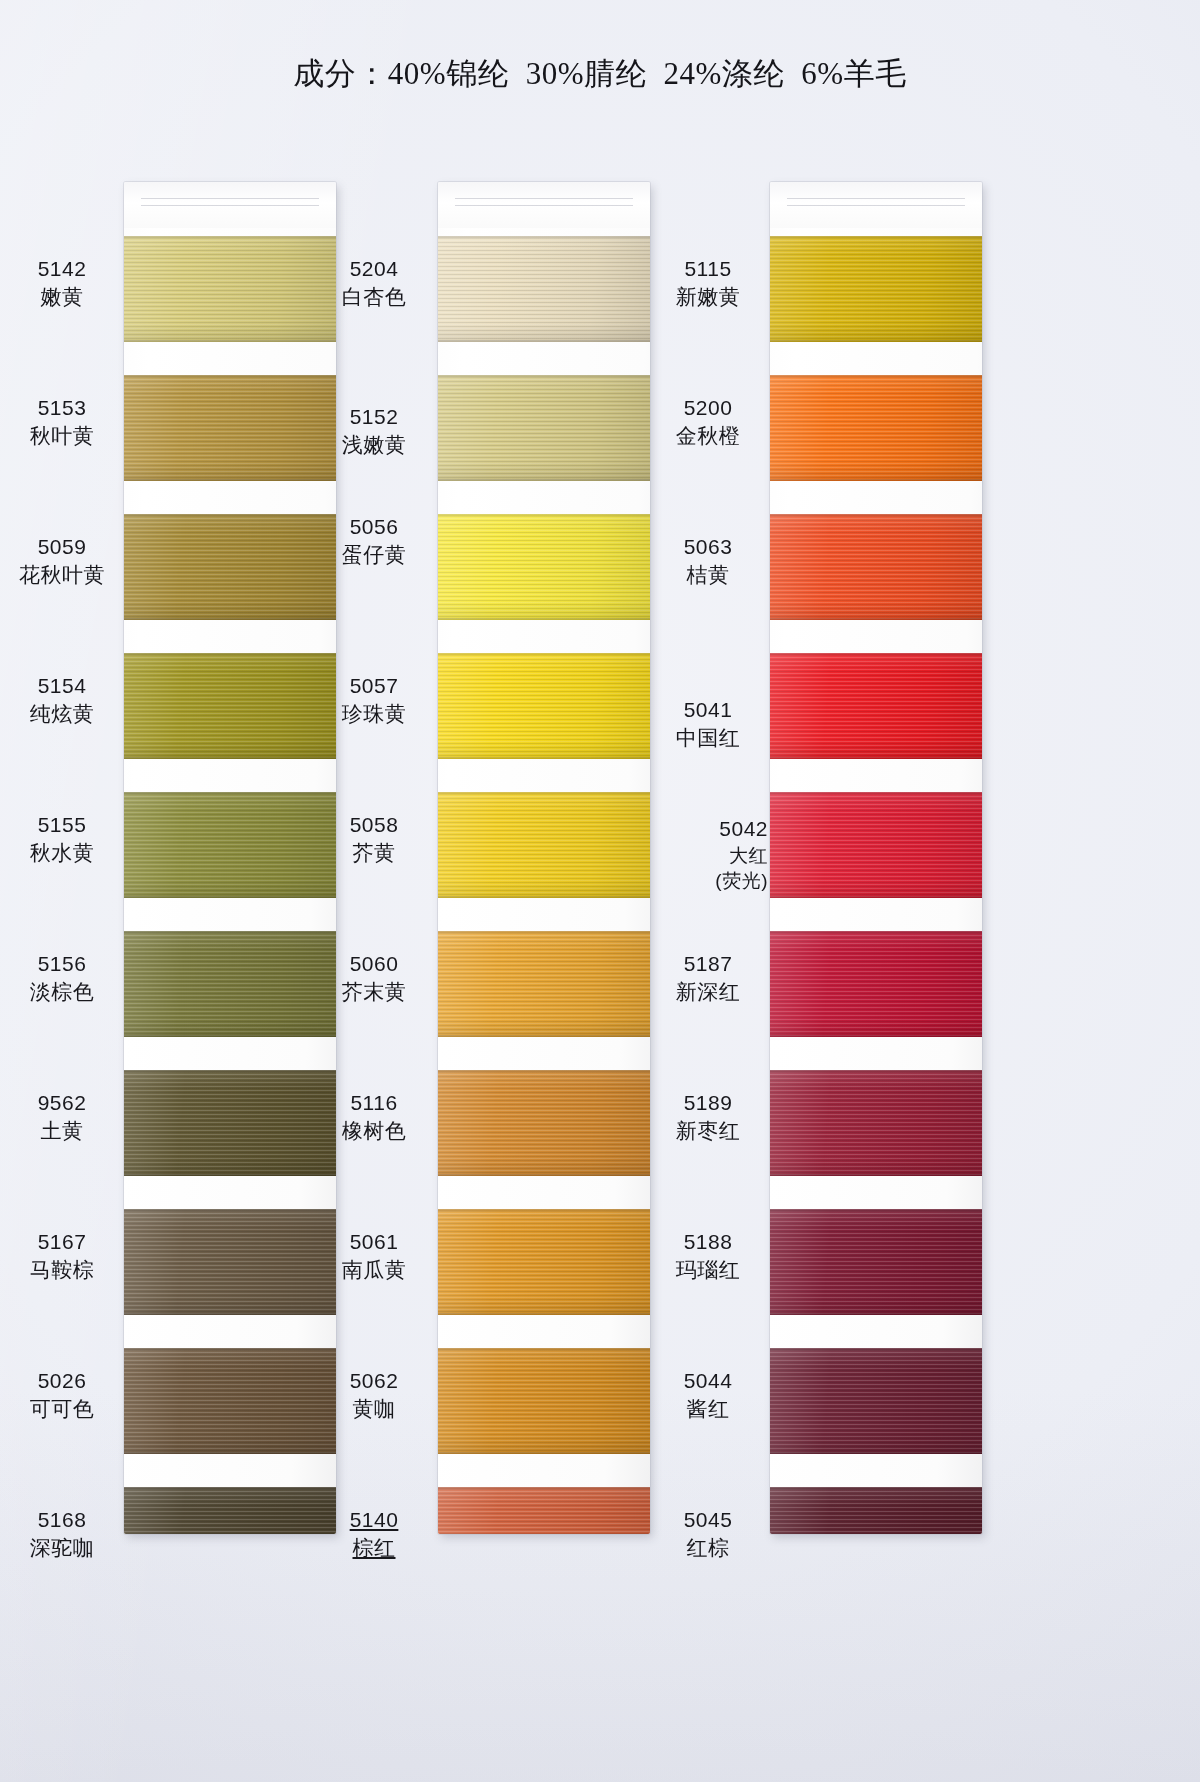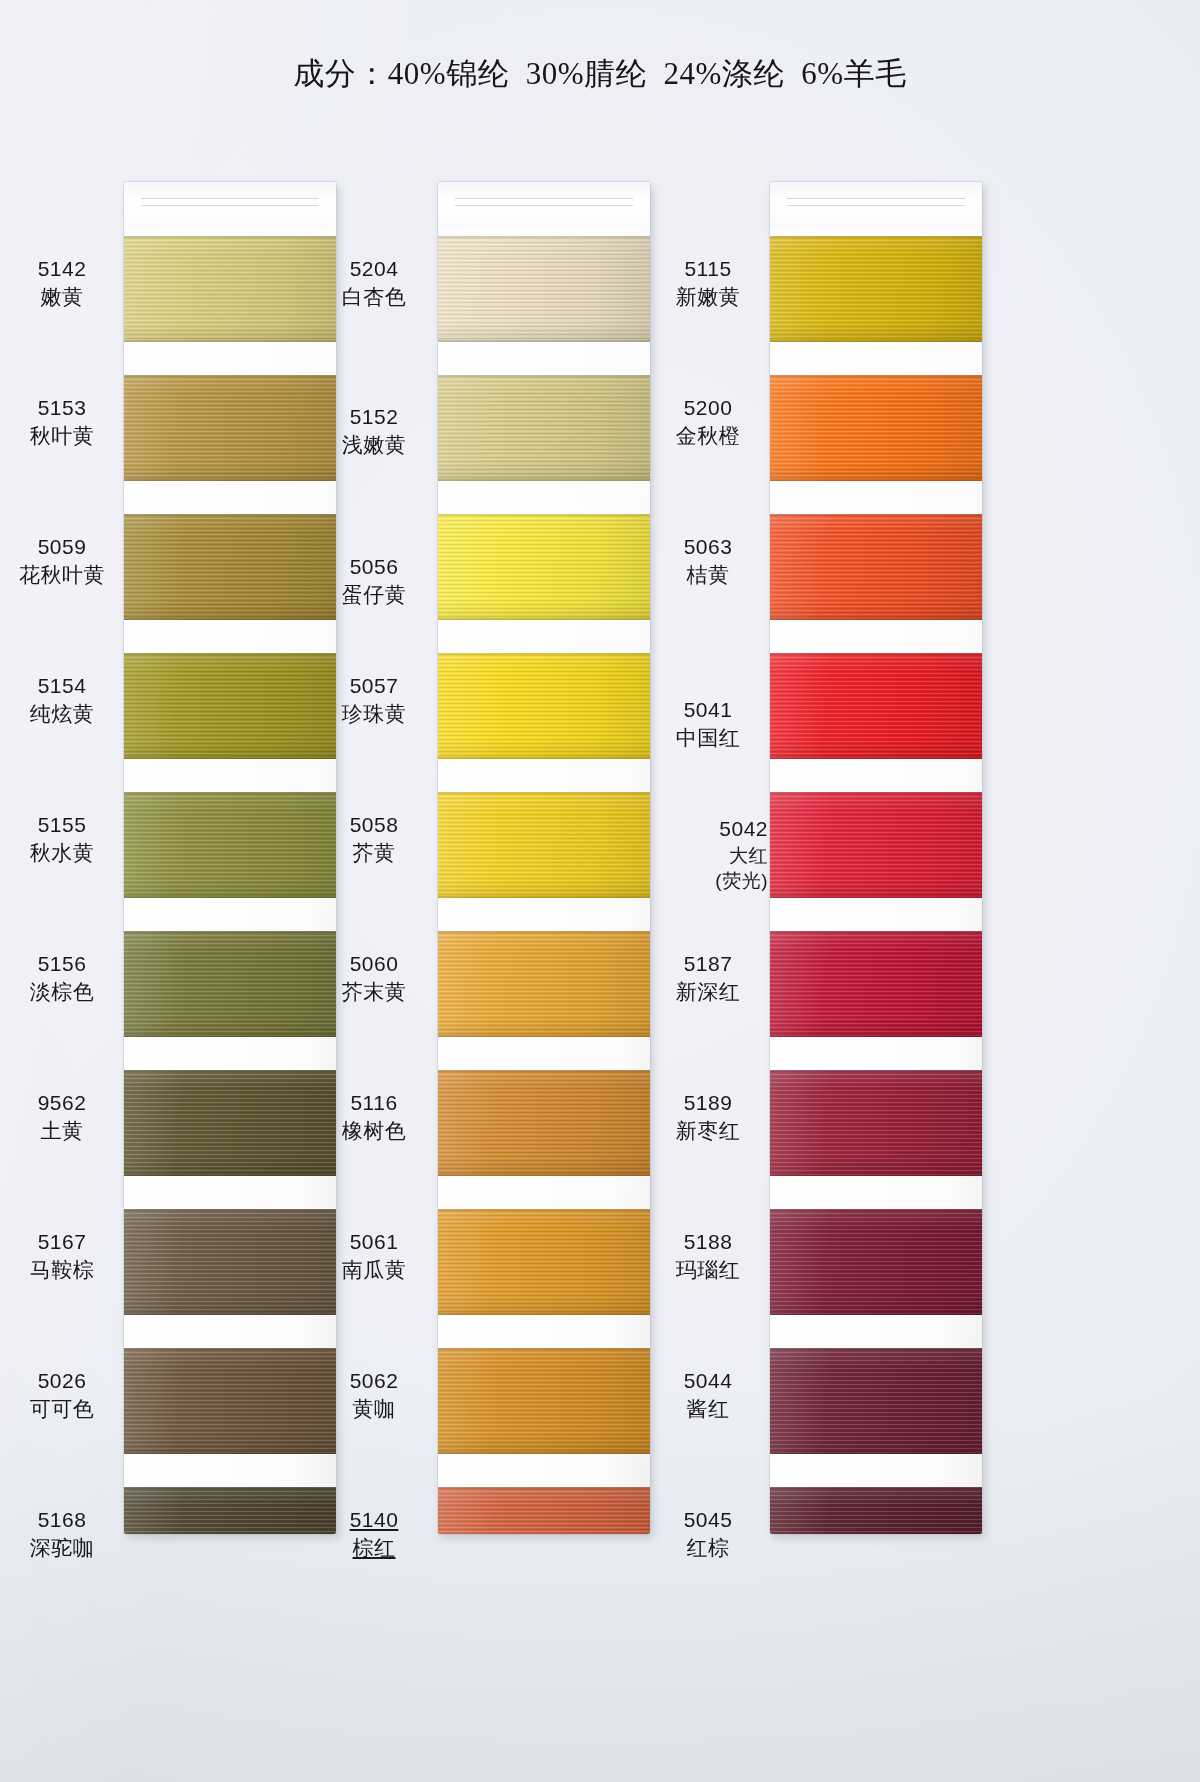--- a/index.html
+++ b/index.html
@@ -305,21 +305,21 @@
     </div>
     <div class="column col-1">
       <div class="label" style="top: 72px;">
         <div class="code">5204</div>
         <div class="name">白杏色</div>
       </div>
       <div class="label" style="top: 196px; margin-top: 24px;">
         <div class="code">5152</div>
         <div class="name">浅嫩黄</div>
       </div>
-      <div class="label" style="top: 370px;">
+      <div class="label" style="top: 330px;">
         <div class="code">5056</div>
         <div class="name">蛋仔黄</div>
       </div>
       <div class="label" style="top: 489px;">
         <div class="code">5057</div>
         <div class="name">珍珠黄</div>
       </div>
       <div class="label" style="top: 628px;">
         <div class="code">5058</div>
         <div class="name">芥黄</div>

